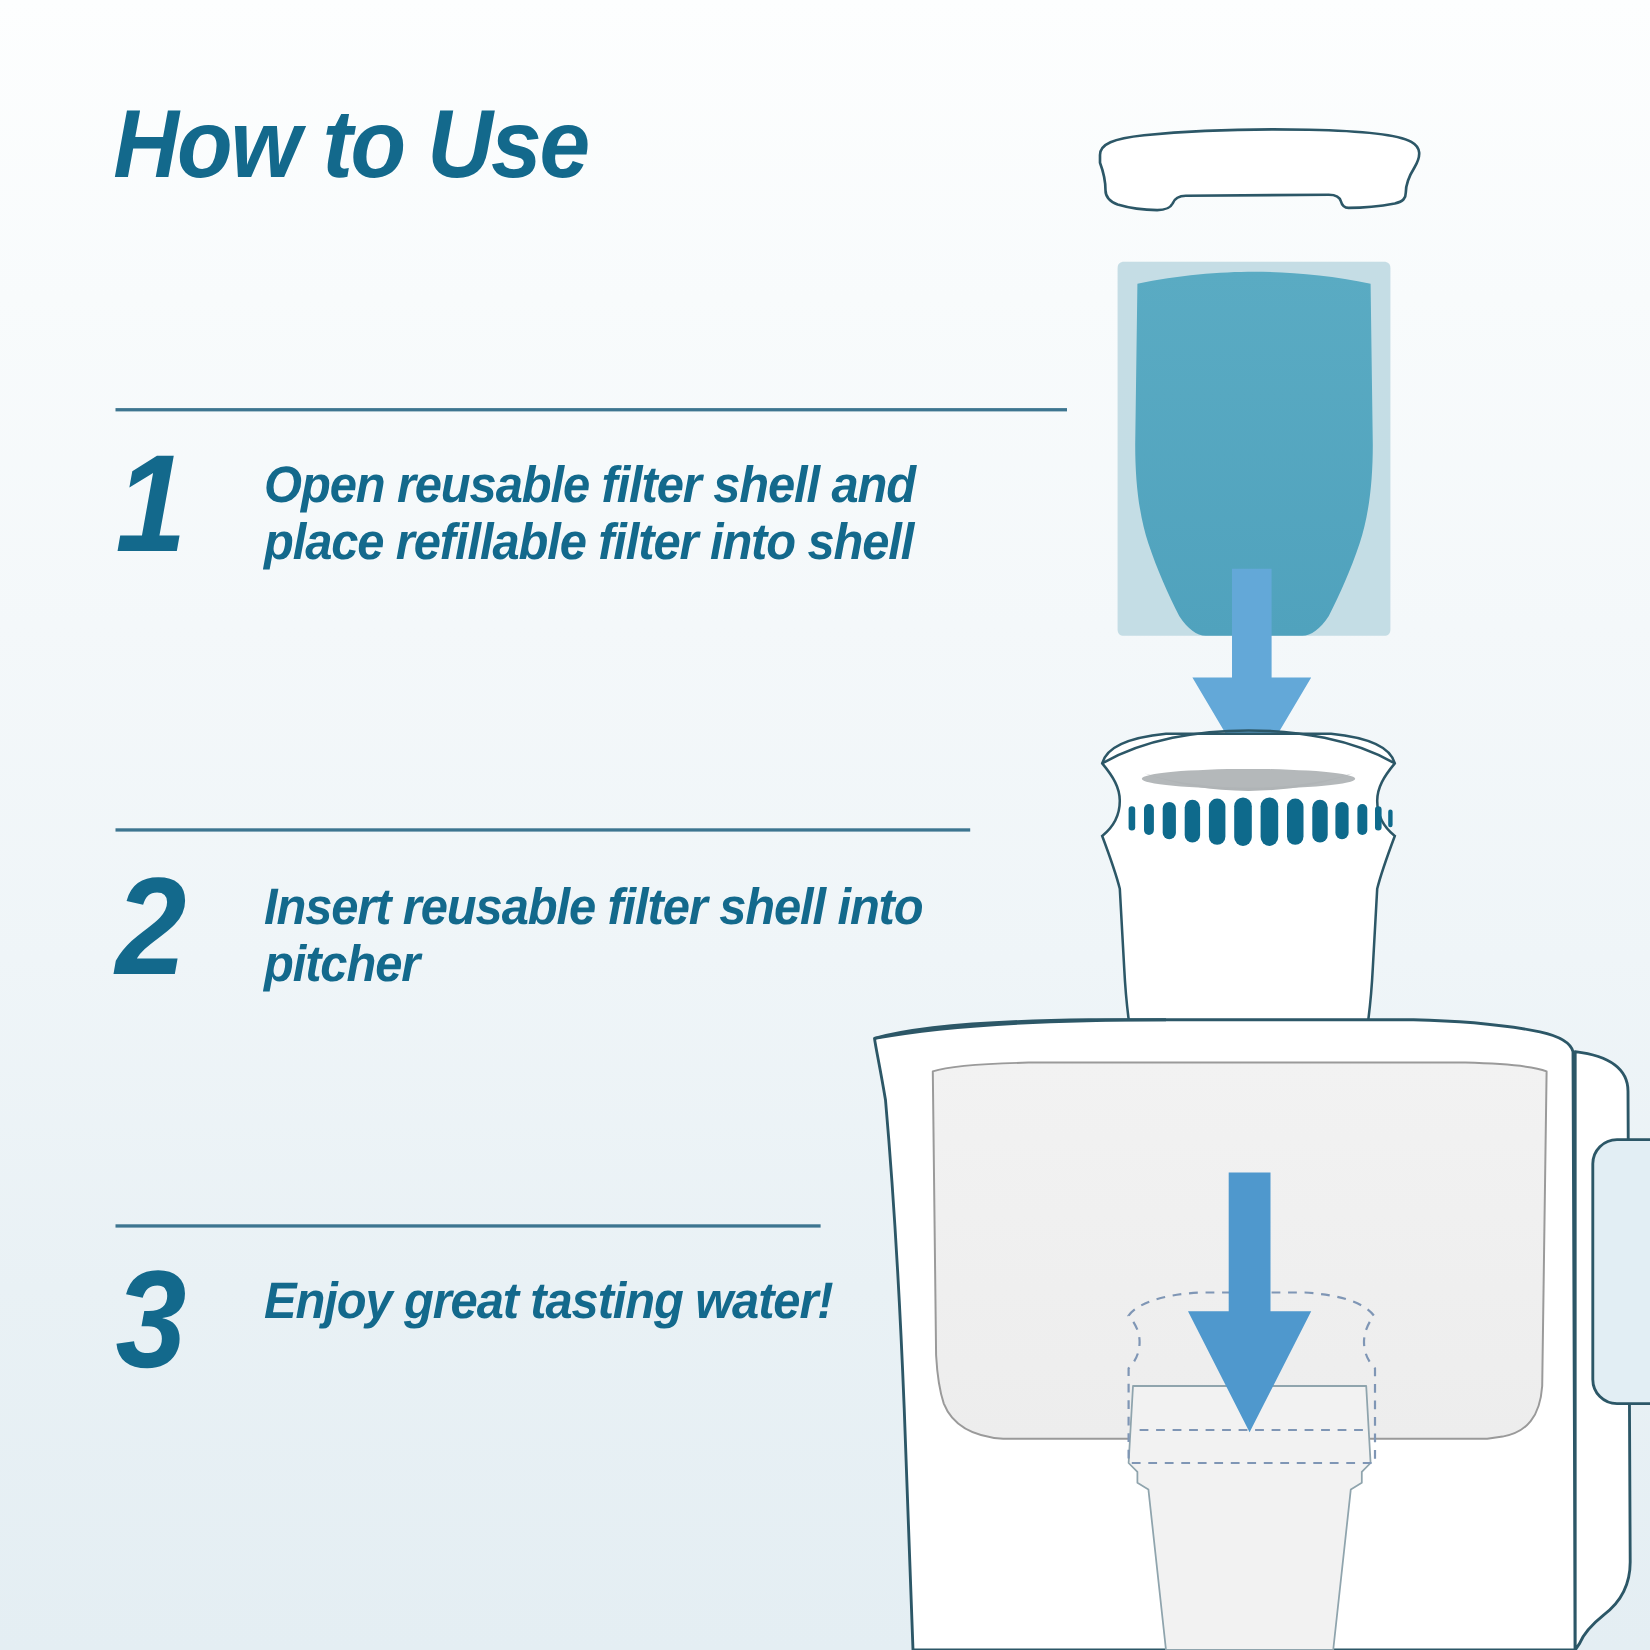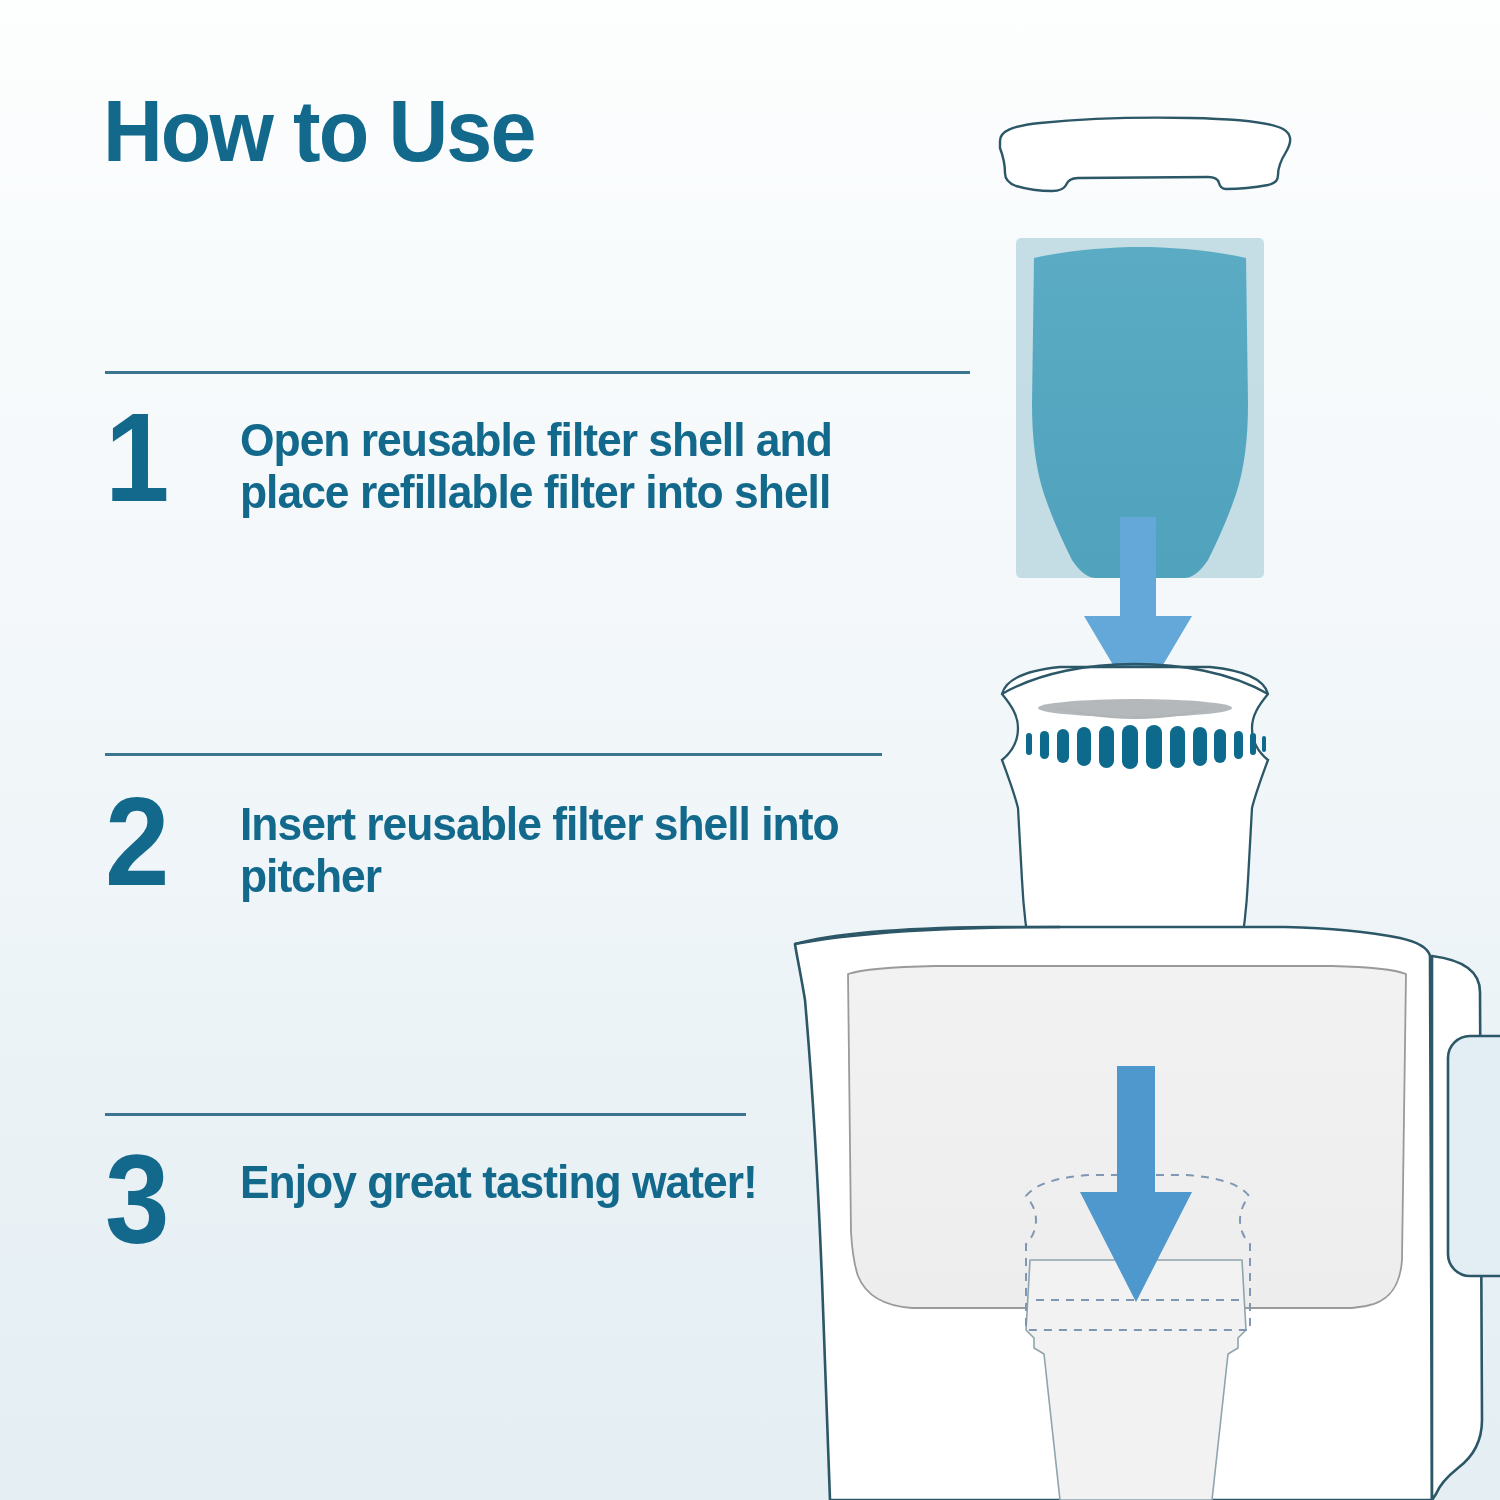--- a/index.html
+++ b/index.html
@@ -14,20 +14,21 @@
     height: 1500px;
     overflow: hidden;
     font-family: "Liberation Sans", sans-serif;
     background: linear-gradient(180deg,
         #fdfefe 0%,
         #f8fbfc 18%,
         #f4f8fa 38%,
         #eff5f8 58%,
         #e9f1f5 78%,
         #e4eef3 100%);
+    font-style: italic;
   }
 
   
   #title {
     position: absolute;
     left: 103px;
     top: 86px;
     font-size: 88px;
     line-height: 1.02;
     font-weight: 700;

